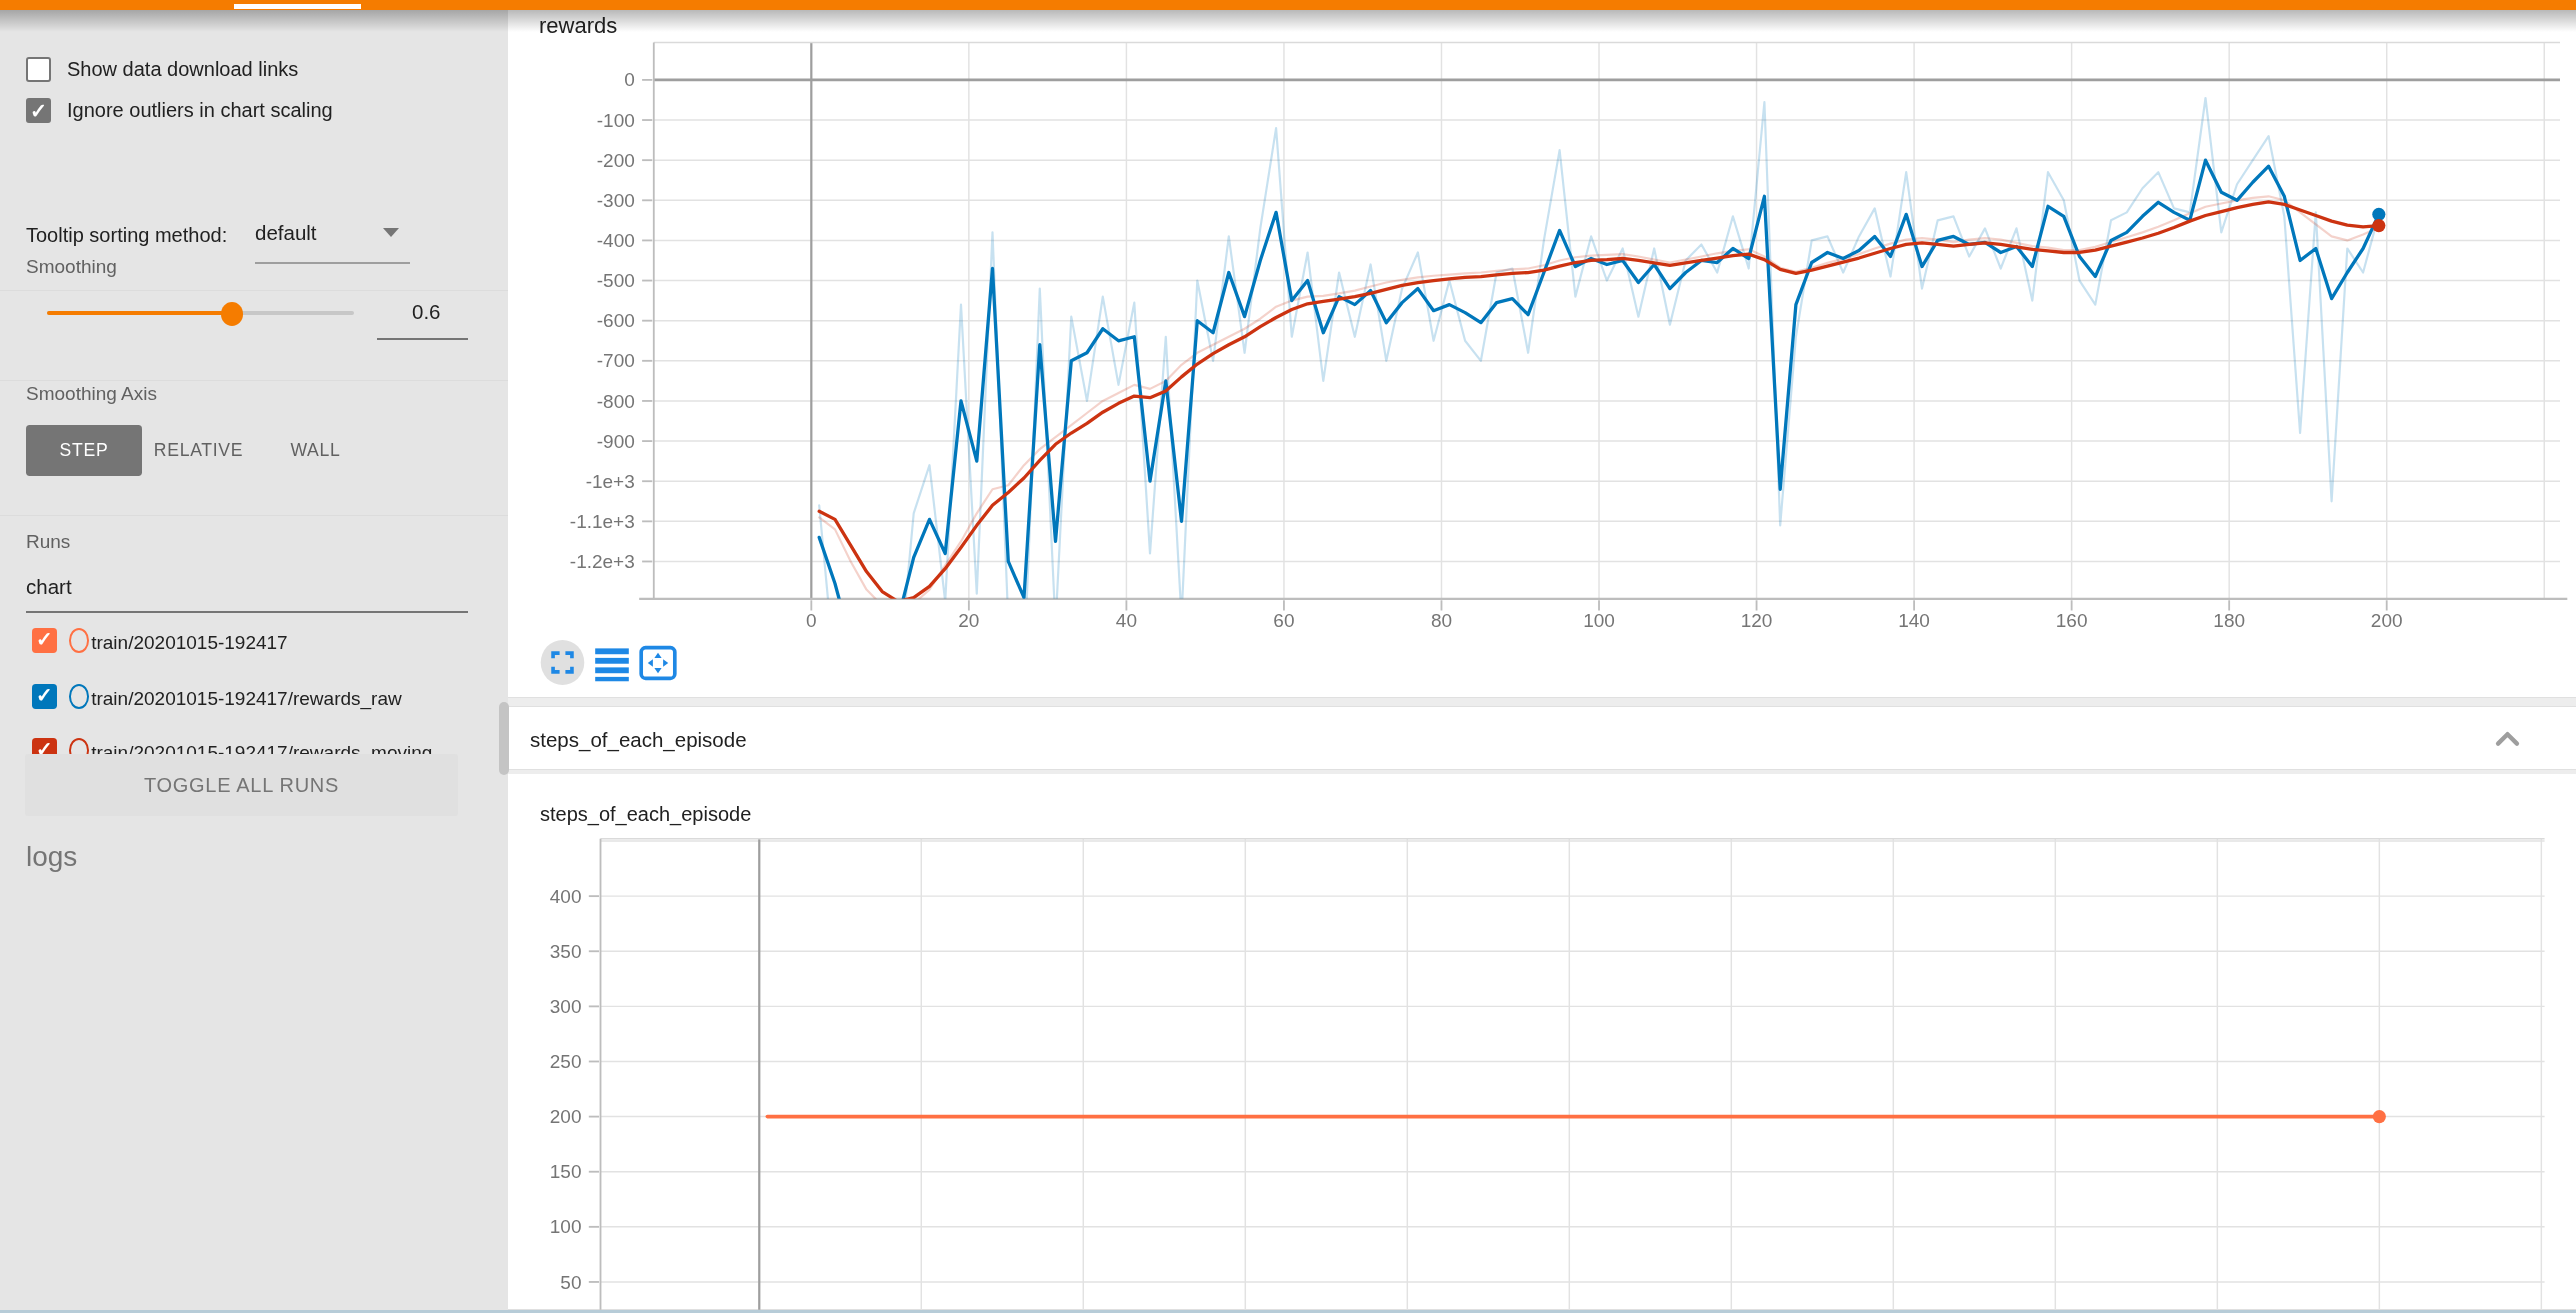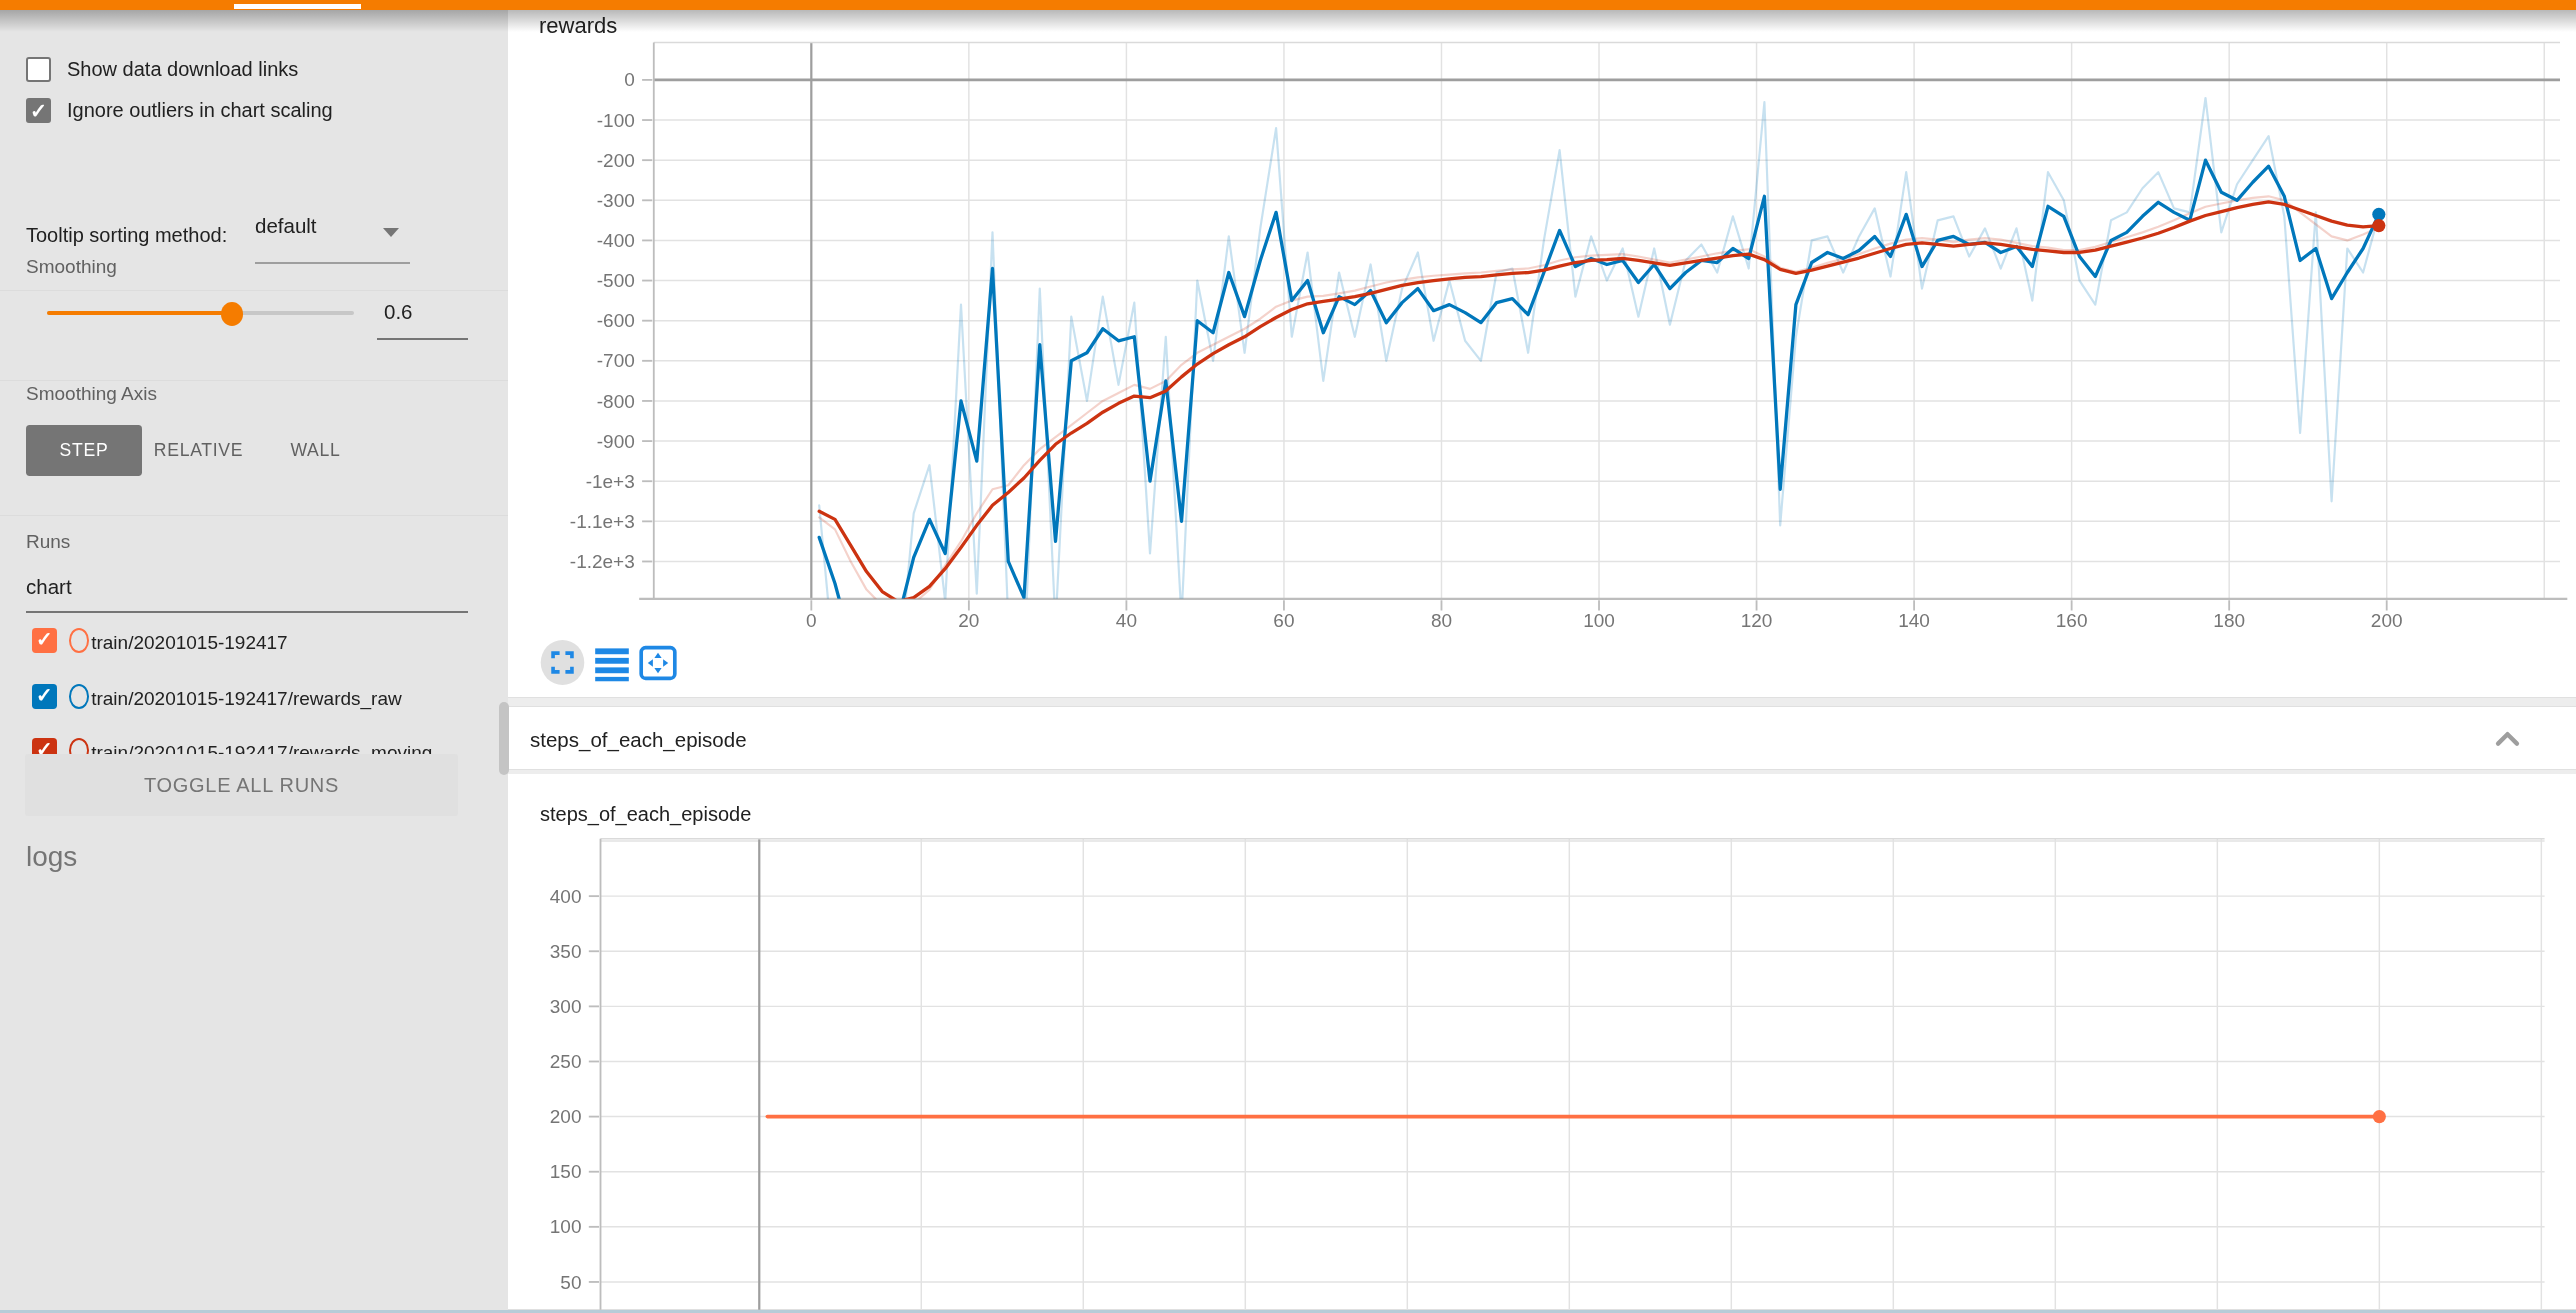--- a/index.html
+++ b/index.html
@@ -81,31 +81,31 @@
   </div>
 
   <div class="abs" style="left:26px; top:88px; display:flex; align-items:center;">
     <div class="checkbox checked">
         <span class="mark">✓</span>
       </div>
     <div class="side-label" style="margin-left:16px;">Ignore outliers in chart scaling</div>
   </div>
 
   <div class="abs side-label" style="left:26px; top:214px;">Tooltip sorting method:</div>
-  <div class="abs select-value" style="left:255px; top:204px;">default</div>
+  <div class="abs select-value" style="left:255px; top:211px;">default</div>
   <div class="abs dd-arrow" style="left:383px; top:218px;"></div>
   <div class="select-underline" style="left:255px; top:252px; width:155px;"></div>
 
   <div class="divider" style="top:280px;"></div>
 
   <div class="abs section-title" style="left:26px; top:246px;">Smoothing</div>
   <div class="slider-track" style="left:47px; top:301px; width:307px;"></div>
   <div class="slider-fill" style="left:47px; top:301px; width:184px;"></div>
   <div class="slider-knob" style="left:221px; top:292px;"></div>
-  <div class="abs select-value" style="left:384px; top:290px;">0.6</div>
+  <div class="abs select-value" style="left:412px; top:290px;">0.6</div>
   <div class="select-underline" style="left:377px; top:328px; width:91px; background:#757575;"></div>
 
   <div class="divider" style="top:370px;"></div>
 
   <div class="abs section-title" style="left:26px; top:373px;">Smoothing Axis</div>
   <div class="axis-btn active" style="left:26px; top:415px; width:116px; height:51px; line-height:51px;">STEP</div>
   <div class="axis-btn" style="left:151px; top:415px; width:95px; height:51px; line-height:51px;">RELATIVE</div>
   <div class="axis-btn" style="left:279px; top:415px; width:73px; height:51px; line-height:51px;">WALL</div>
 
   <div class="divider" style="top:505px;"></div>

